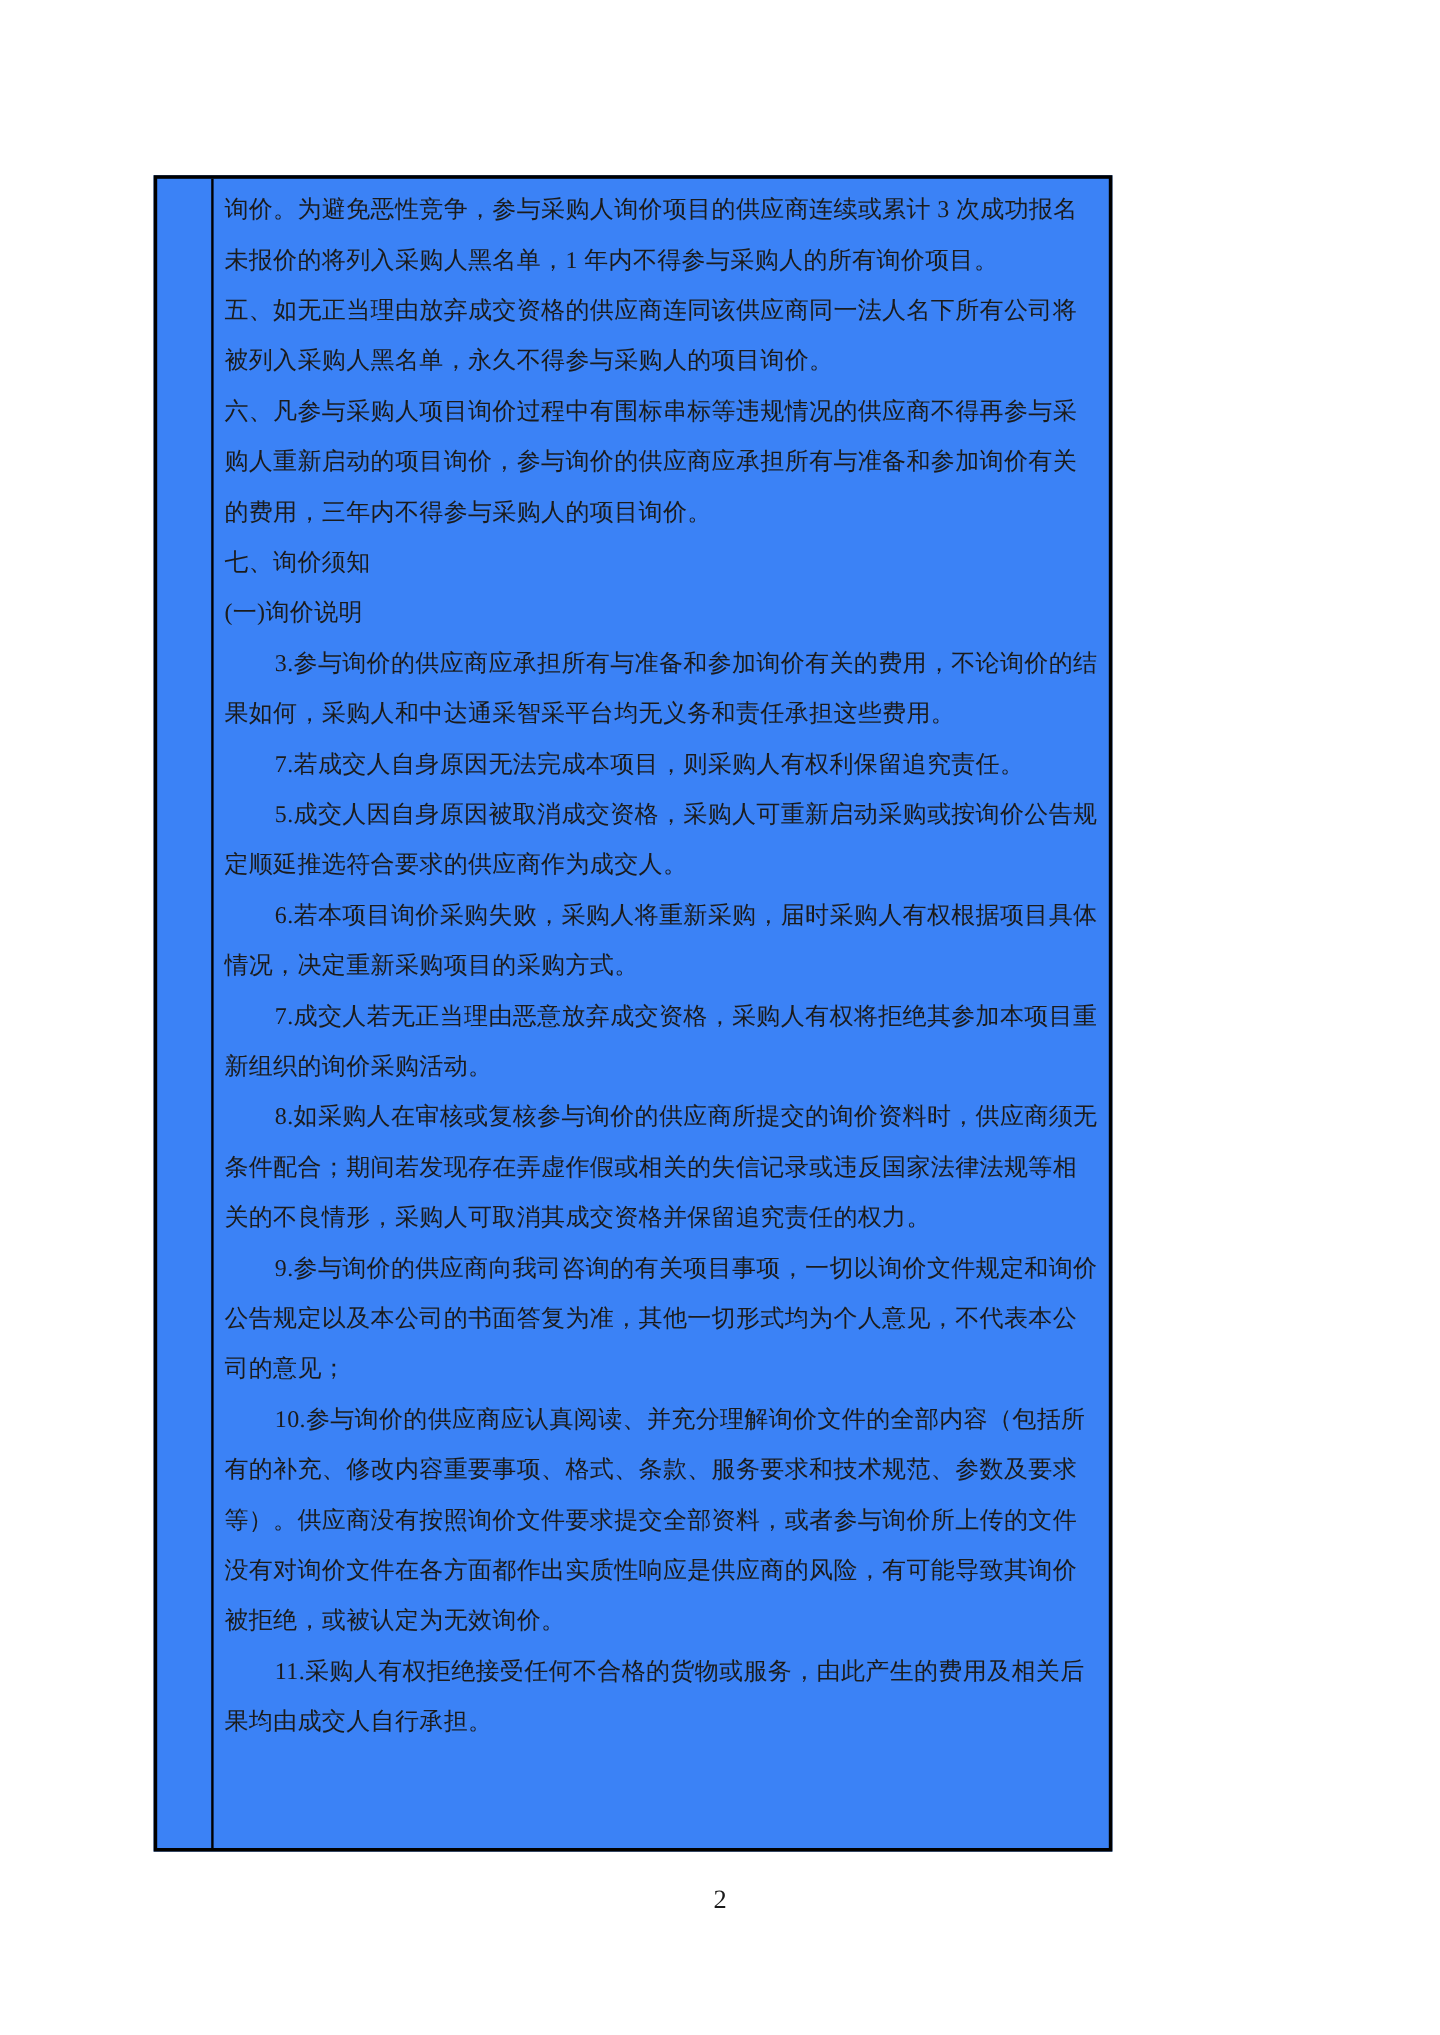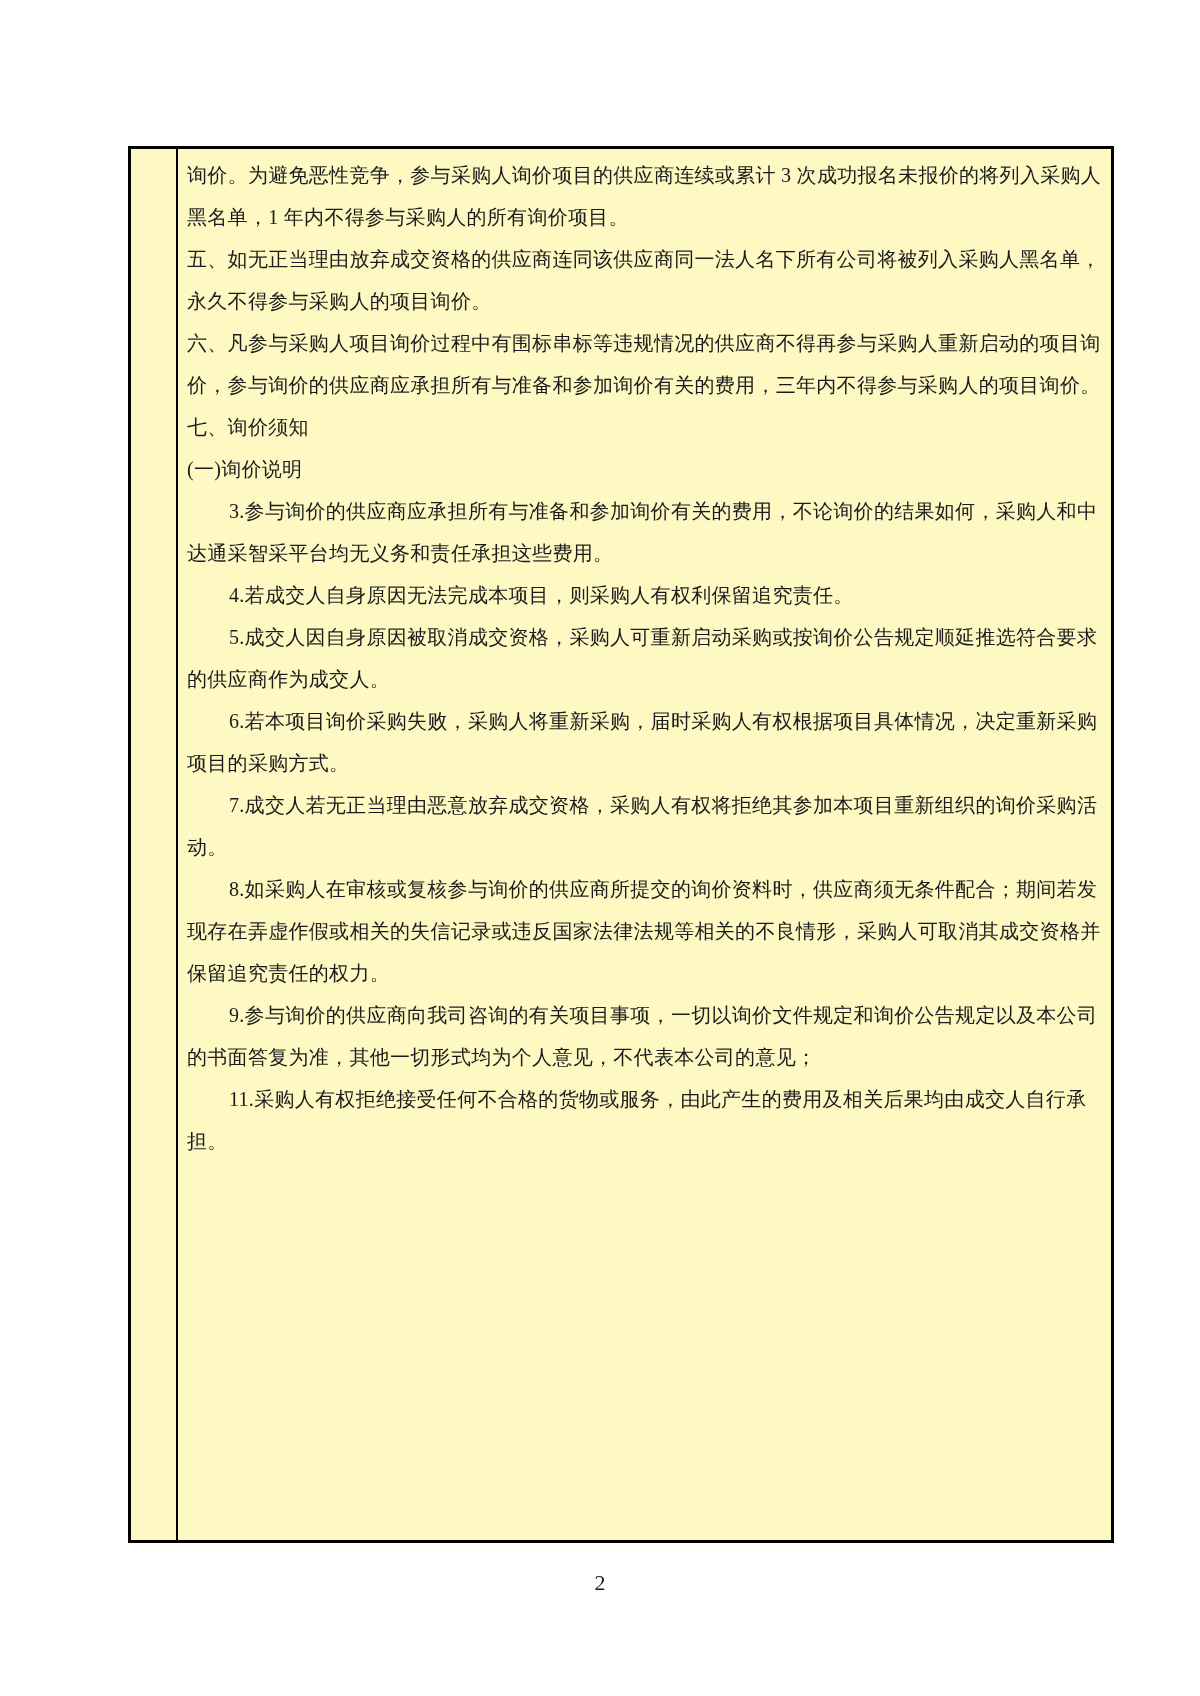--- a/index.html
+++ b/index.html
@@ -13,26 +13,26 @@
     height: 1696px;
     background: #ffffff;
     color: #1b1b1b;
     font-family: "Liberation Serif", "DejaVu Serif", serif;
     overflow: hidden;
   }
   .doc-table {
     position: absolute;
     left: 128px;
     top: 146px;
-    width: 986px;
+    width: 799px;
     height: 1397px;
     border: 3px solid #000000;
     box-sizing: border-box;
     display: flex;
-    background: #fef9c3;
+    background: #3b82f6;
   }
   .stub-cell {
     flex: none;
     width: 47px;
     border-right: 2px solid #000000;
     box-sizing: border-box;
   }
   .content-cell {
     flex: 1;
     box-sizing: border-box;
@@ -67,25 +67,26 @@
 
   <div class="doc-table">
     <div class="stub-cell"></div>
     <div class="content-cell">
       <p>询价。为避免恶性竞争，参与采购人询价项目的供应商连续或累计 3 次成功报名未报价的将列入采购人黑名单，1 年内不得参与采购人的所有询价项目。</p>
       <p>五、如无正当理由放弃成交资格的供应商连同该供应商同一法人名下所有公司将被列入采购人黑名单，永久不得参与采购人的项目询价。</p>
       <p>六、凡参与采购人项目询价过程中有围标串标等违规情况的供应商不得再参与采购人重新启动的项目询价，参与询价的供应商应承担所有与准备和参加询价有关的费用，三年内不得参与采购人的项目询价。</p>
       <p>七、询价须知</p>
       <p>(一)询价说明</p>
       <p class="indent">3.参与询价的供应商应承担所有与准备和参加询价有关的费用，不论询价的结果如何，采购人和中达通采智采平台均无义务和责任承担这些费用。</p>
-      <p class="indent">4.若成交人自身原因无法完成本项目，则采购人有权利保留追究责任。</p>
+      <p class="indent">7.若成交人自身原因无法完成本项目，则采购人有权利保留追究责任。</p>
       <p class="indent">5.成交人因自身原因被取消成交资格，采购人可重新启动采购或按询价公告规定顺延推选符合要求的供应商作为成交人。</p>
       <p class="indent">6.若本项目询价采购失败，采购人将重新采购，届时采购人有权根据项目具体情况，决定重新采购项目的采购方式。</p>
       <p class="indent">7.成交人若无正当理由恶意放弃成交资格，采购人有权将拒绝其参加本项目重新组织的询价采购活动。</p>
       <p class="indent">8.如采购人在审核或复核参与询价的供应商所提交的询价资料时，供应商须无条件配合；期间若发现存在弄虚作假或相关的失信记录或违反国家法律法规等相关的不良情形，采购人可取消其成交资格并保留追究责任的权力。</p>
       <p class="indent">9.参与询价的供应商向我司咨询的有关项目事项，一切以询价文件规定和询价公告规定以及本公司的书面答复为准，其他一切形式均为个人意见，不代表本公司的意见；</p>
+      <p class="indent">10.参与询价的供应商应认真阅读、并充分理解询价文件的全部内容（包括所有的补充、修改内容重要事项、格式、条款、服务要求和技术规范、参数及要求等）。供应商没有按照询价文件要求提交全部资料，或者参与询价所上传的文件没有对询价文件在各方面都作出实质性响应是供应商的风险，有可能导致其询价被拒绝，或被认定为无效询价。</p>
       <p class="indent">11.采购人有权拒绝接受任何不合格的货物或服务，由此产生的费用及相关后果均由成交人自行承担。</p>
     </div>
   </div>
 
   <div class="page-footer">2</div>
 
 </div>
 
 </body></html>

